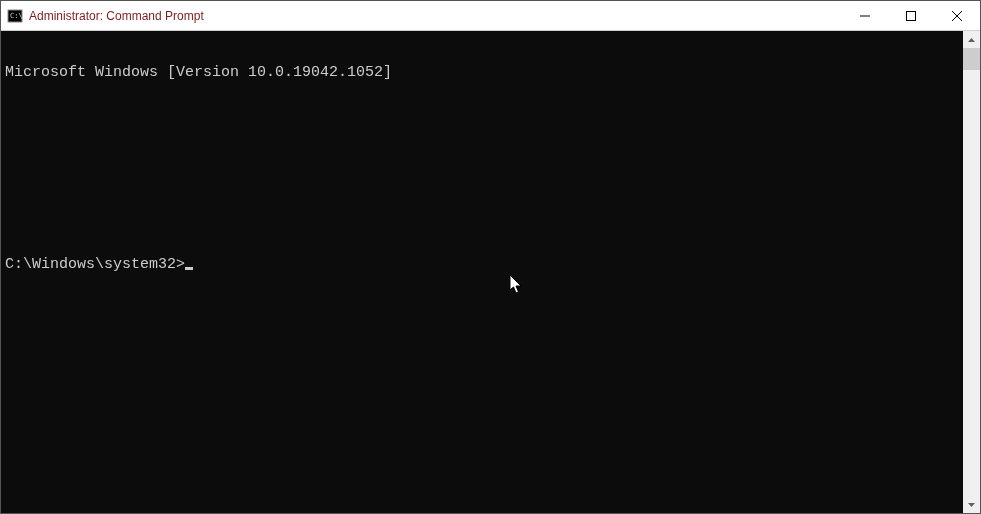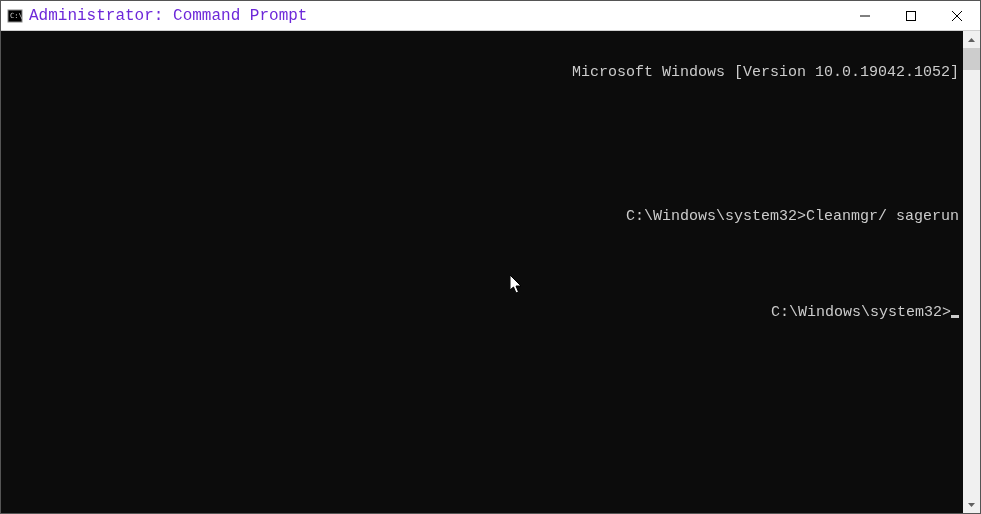--- a/index.html
+++ b/index.html
@@ -30,25 +30,24 @@
     .title-icon {
       width: 16px;
       height: 16px;
       margin-right: 6px;
       display: flex;
       align-items: center;
       justify-content: center;
     }
     .title-icon svg { display:block; }
     .title-text {
-      font-size: 16px;
-      color: #6d28d9;
+      font-size: 12px;
+      color: #7f1d1d;
       flex: 1;
       white-space: nowrap;
-      font-family: Liberation Mono, monospace;
     }
     .title-controls {
       display: flex;
       height: 100%;
     }
     .title-btn {
       width: 46px;
       height: 100%;
       display: flex;
       align-items: center;
@@ -69,21 +68,20 @@
     .terminal {
       flex: 1;
       padding: 2px 4px;
       font-family: Consolas, "Courier New", monospace;
       font-size: 15px;
       line-height: 16px;
       color: #cccccc;
       white-space: pre;
       overflow: hidden;
       position: relative;
-      text-align: right;
     }
     .line { min-height: 16px; }
     .prompt-row { display: inline; }
     .cursor {
       display: inline-block;
       width: 8px;
       height: 3px;
       background: #cccccc;
       vertical-align: -2px;
       margin-left: 0;
@@ -157,21 +155,20 @@
           </svg>
       </div>
     </div>
   </div>
 
   <div class="client-area">
     <div class="terminal">
       <div class="line">Microsoft Windows [Version 10.0.19042.1052]</div>
       <div class="line"></div>
       <div class="line"></div>
-      <div class="line"><span class="prompt-row">C:\Windows\system32&gt;</span><span class="prompt-row">Cleanmgr/ sagerun</span></div>
       <div class="line"></div>
       <div class="line"><span class="prompt-row">C:\Windows\system32&gt;</span><span class="cursor"></span></div>
     </div>
 
     <div class="scrollbar">
       <div class="sb-btn">
         <svg width="7" height="4" viewBox="0 0 7 4">
             <polygon points="3.5,0 7,4 0,4" fill="#606060"></polygon>
           </svg>
       </div>

